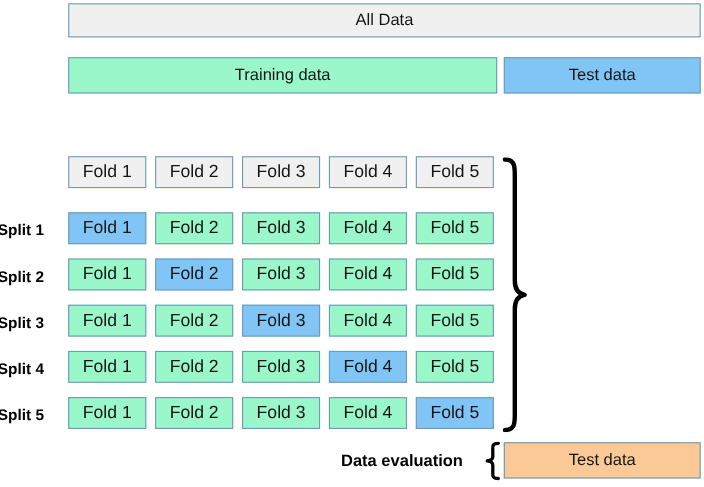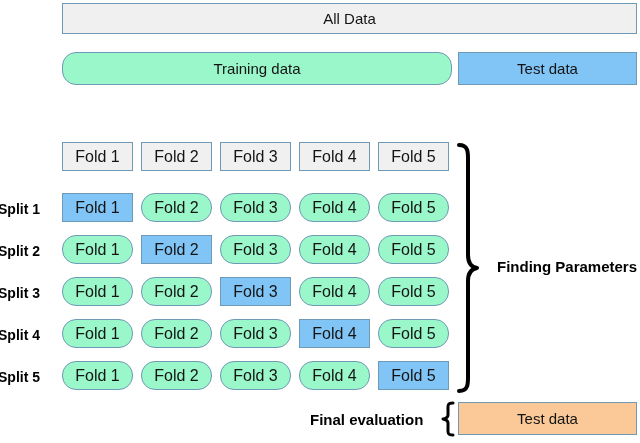--- a/index.html
+++ b/index.html
@@ -24,21 +24,21 @@
     border: 1px solid #6f9ab5;
     display: flex;
     align-items: center;
     justify-content: center;
     font-size: 15px;
     color: #141414;
     line-height: 1;
     white-space: nowrap;
   }
   .box-gray   { background: #f0f0f0; }
-  .box-green  { background: #99f7c9; border-radius: 14px; }
+  .box-green  { background: #99f7c9; }
   .box-blue   { background: #81c5f7; }
   .box-orange { background: #fac997; }
 
   .all-data {
     left: 62px;
     top: 3px;
     width: 575px;
     height: 31px;
   }
   .training-data {
@@ -167,25 +167,24 @@
       <div class="box fold box-green" style="left: 299px; top: 361px;">Fold 4</div>
       <div class="box fold box-blue" style="left: 378px; top: 361px;">Fold 5</div>
     </div>
 
   <div class="brace brace-big">
     <svg viewBox="0 0 24 250" preserveAspectRatio="none" aria-hidden="true">
       <path d="M 4 2 C 14 2 13 10 13 20 L 13 112 C 13 120 16 124 22 125 C 16 126 13 130 13 138 L 13 230 C 13 240 14 248 4 248" fill="none" stroke="#000000" stroke-width="4" stroke-linecap="round" stroke-linejoin="round"></path>
     </svg>
   </div>
 
-  <div class="side-label finding-params">Finding Parameters</div>
 
   <div class="brace brace-small">
     <svg viewBox="0 0 17 36" preserveAspectRatio="none" aria-hidden="true">
       <path d="M 13 2 C 7 2 8 5 8 9 L 8 14 C 8 17 6 17.5 3 18 C 6 18.5 8 19 8 22 L 8 27 C 8 31 7 34 13 34" fill="none" stroke="#000000" stroke-width="3" stroke-linecap="round" stroke-linejoin="round"></path>
     </svg>
   </div>
 
-  <div class="side-label final-eval">Final evaluation</div>
+  <div class="side-label final-eval">Data evaluation</div>
 
   <div class="box box-orange test-data-final">Test data</div>
 
 </div>
 
 </body></html>

